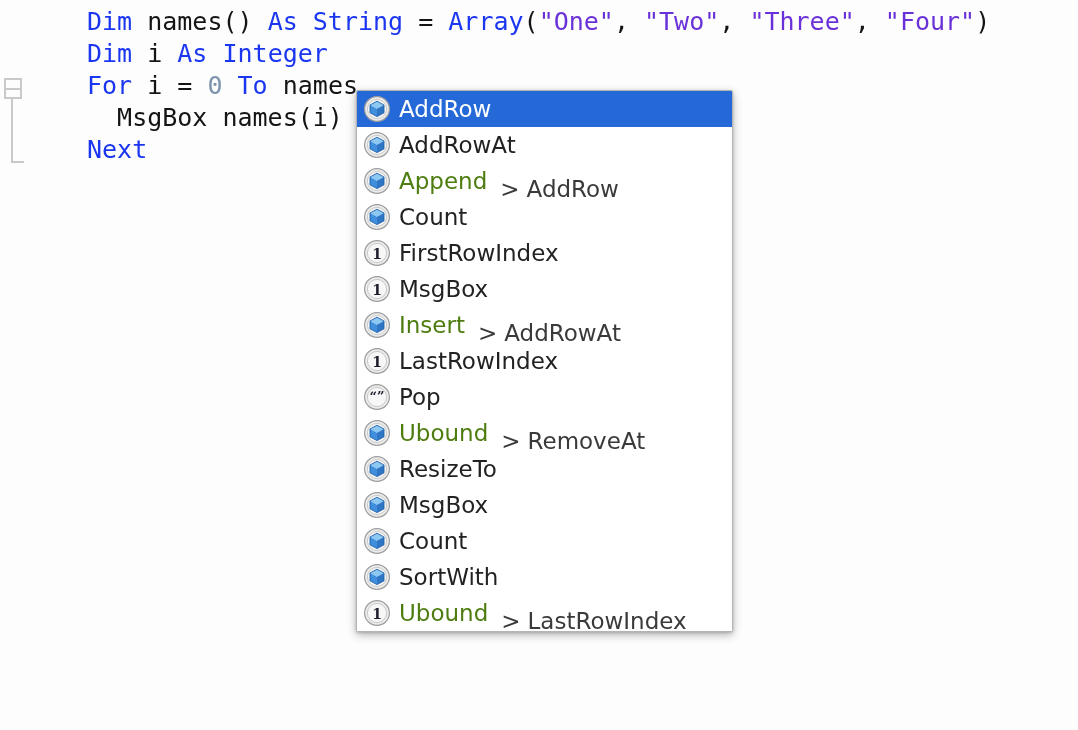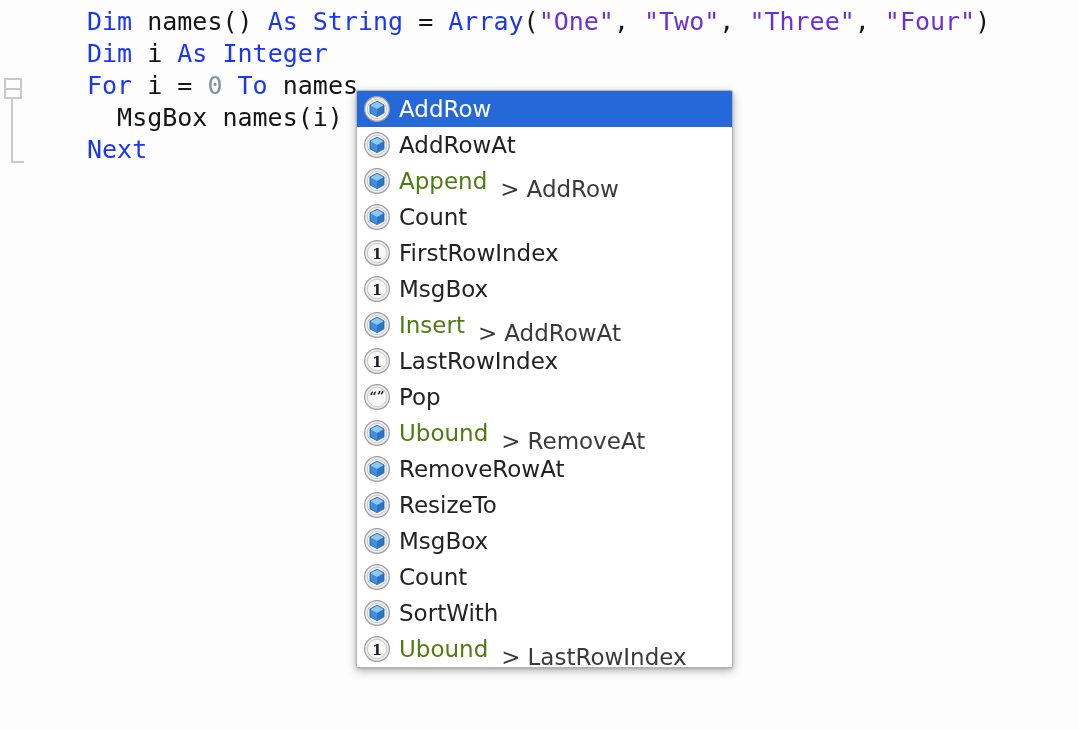--- a/index.html
+++ b/index.html
@@ -263,33 +263,20 @@
           <span class="ac-icon">
             <svg viewBox="0 0 28 28">
               <circle cx="14" cy="14" r="12.4" fill="#ececec" stroke="#9d9d9d" stroke-width="1.2"></circle>
               <circle cx="14" cy="14" r="9.6" fill="#f7f7f7" stroke="#c9c9c9" stroke-width="1"></circle>
               <path d="M14 6.2 L21 10 L14 13.8 L7 10 Z" fill="#8cc8f2"></path>
               <path d="M7 10 L14 13.8 L14 21.6 L7 17.8 Z" fill="#3f8fdc"></path>
               <path d="M21 10 L14 13.8 L14 21.6 L21 17.8 Z" fill="#2f76c4"></path>
               <path d="M14 6.2 L21 10 L21 17.8 L14 21.6 L7 17.8 L7 10 Z" fill="none" stroke="#1d5fa8" stroke-width="0.9"></path>
             </svg>
           </span>
-          <span class="ac-label">RemoveRowAt</span>
-        </li>
-        <li class="ac-item">
-          <span class="ac-icon">
-            <svg viewBox="0 0 28 28">
-              <circle cx="14" cy="14" r="12.4" fill="#ececec" stroke="#9d9d9d" stroke-width="1.2"></circle>
-              <circle cx="14" cy="14" r="9.6" fill="#f7f7f7" stroke="#c9c9c9" stroke-width="1"></circle>
-              <path d="M14 6.2 L21 10 L14 13.8 L7 10 Z" fill="#8cc8f2"></path>
-              <path d="M7 10 L14 13.8 L14 21.6 L7 17.8 Z" fill="#3f8fdc"></path>
-              <path d="M21 10 L14 13.8 L14 21.6 L21 17.8 Z" fill="#2f76c4"></path>
-              <path d="M14 6.2 L21 10 L21 17.8 L14 21.6 L7 17.8 L7 10 Z" fill="none" stroke="#1d5fa8" stroke-width="0.9"></path>
-            </svg>
-          </span>
           <span class="ac-label">ResizeTo</span>
         </li>
         <li class="ac-item">
           <span class="ac-icon">
             <svg viewBox="0 0 28 28">
               <circle cx="14" cy="14" r="12.4" fill="#ececec" stroke="#9d9d9d" stroke-width="1.2"></circle>
               <circle cx="14" cy="14" r="9.6" fill="#f7f7f7" stroke="#c9c9c9" stroke-width="1"></circle>
               <path d="M14 6.2 L21 10 L14 13.8 L7 10 Z" fill="#8cc8f2"></path>
               <path d="M7 10 L14 13.8 L14 21.6 L7 17.8 Z" fill="#3f8fdc"></path>
               <path d="M21 10 L14 13.8 L14 21.6 L21 17.8 Z" fill="#2f76c4"></path>

